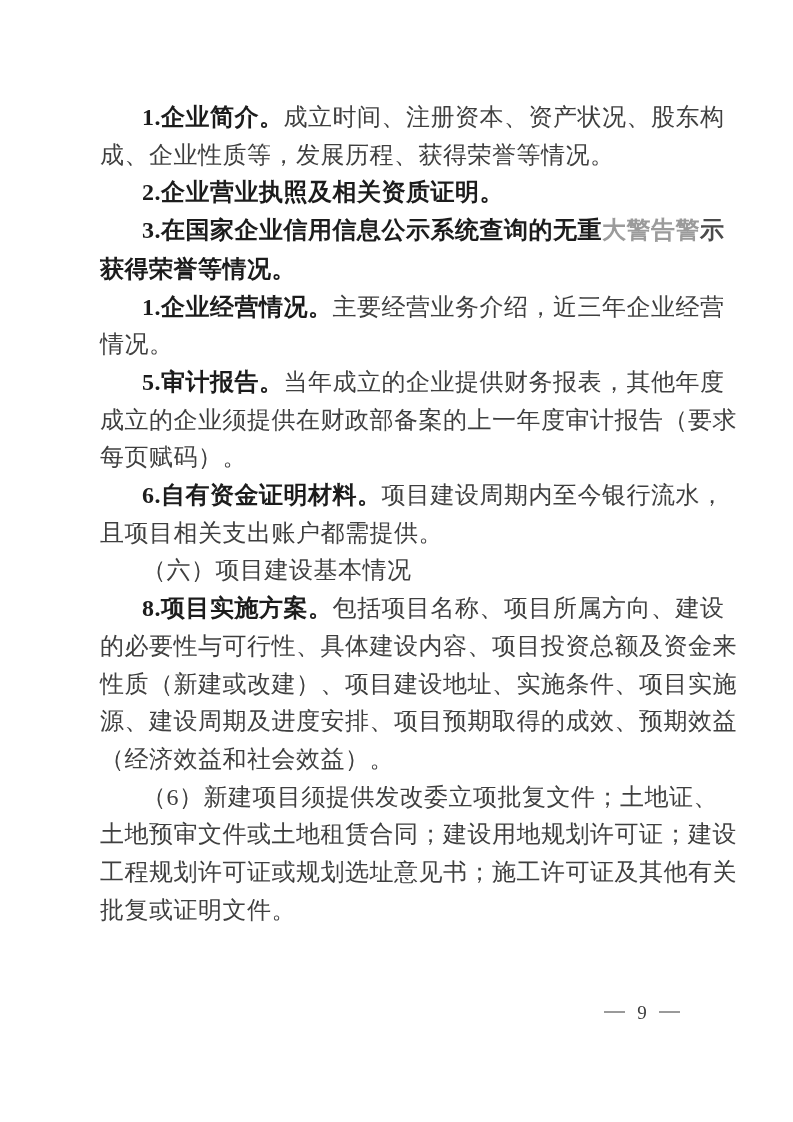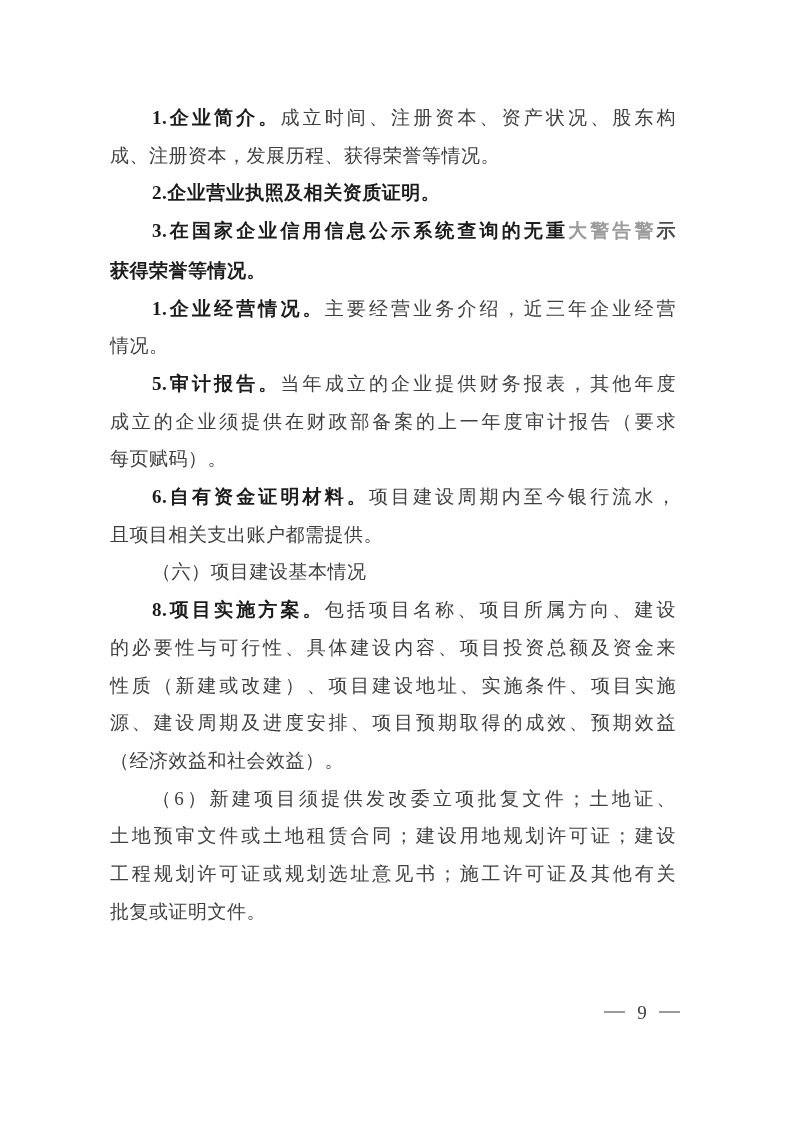--- a/index.html
+++ b/index.html
@@ -15,24 +15,24 @@
   .page {
     position: relative;
     width: 793px;
     height: 1122px;
     background: var(--page-bg);
     overflow: hidden;
     font-family: "Liberation Serif", "DejaVu Serif", serif;
   }
   .body-text {
     position: absolute;
-    left: 110px;
+    left: 100px;
     top: 99px;
     width: 566px;
-    font-size: 19px;
+    font-size: 24px;
     line-height: 37.7px;
     color: var(--text-regular);
   }
   .line {
     text-align: justify;
     text-align-last: justify;
     white-space: nowrap;
     letter-spacing: 0.5px;
   }
   .line.last {
@@ -69,21 +69,21 @@
     line-height: 1;
   }
 </style>
 </head>
 <body>
 
 <div class="page">
 
   <div class="body-text">
       <div class="line indent"><span class="run-b">1.企业简介。</span><span class="run-r">成立时间、注册资本、资产状况、股东构</span></div>
-      <div class="line last"><span class="run-r">成、注册资本，发展历程、获得荣誉等情况。</span></div>
+      <div class="line last"><span class="run-r">成、企业性质等，发展历程、获得荣誉等情况。</span></div>
       <div class="line indent last"><span class="run-b">2.企业营业执照及相关资质证明。</span></div>
       <div class="line indent"><span class="run-b">3.在国家企业信用信息公示系统查询的无重</span><span class="run-g">大警告警</span><span class="run-gd">示</span></div>
       <div class="line last"><span class="run-b">获得荣誉等情况。</span></div>
       <div class="line indent"><span class="run-b">1.企业经营情况。</span><span class="run-r">主要经营业务介绍，近三年企业经营</span></div>
       <div class="line last"><span class="run-r">情况。</span></div>
       <div class="line indent"><span class="run-b">5.审计报告。</span><span class="run-r">当年成立的企业提供财务报表，其他年度</span></div>
       <div class="line"><span class="run-r">成立的企业须提供在财政部备案的上一年度审计报告（要求</span></div>
       <div class="line last"><span class="run-r">每页赋码）。</span></div>
       <div class="line indent"><span class="run-b">6.自有资金证明材料。</span><span class="run-r">项目建设周期内至今银行流水，</span></div>
       <div class="line last"><span class="run-r">且项目相关支出账户都需提供。</span></div>

